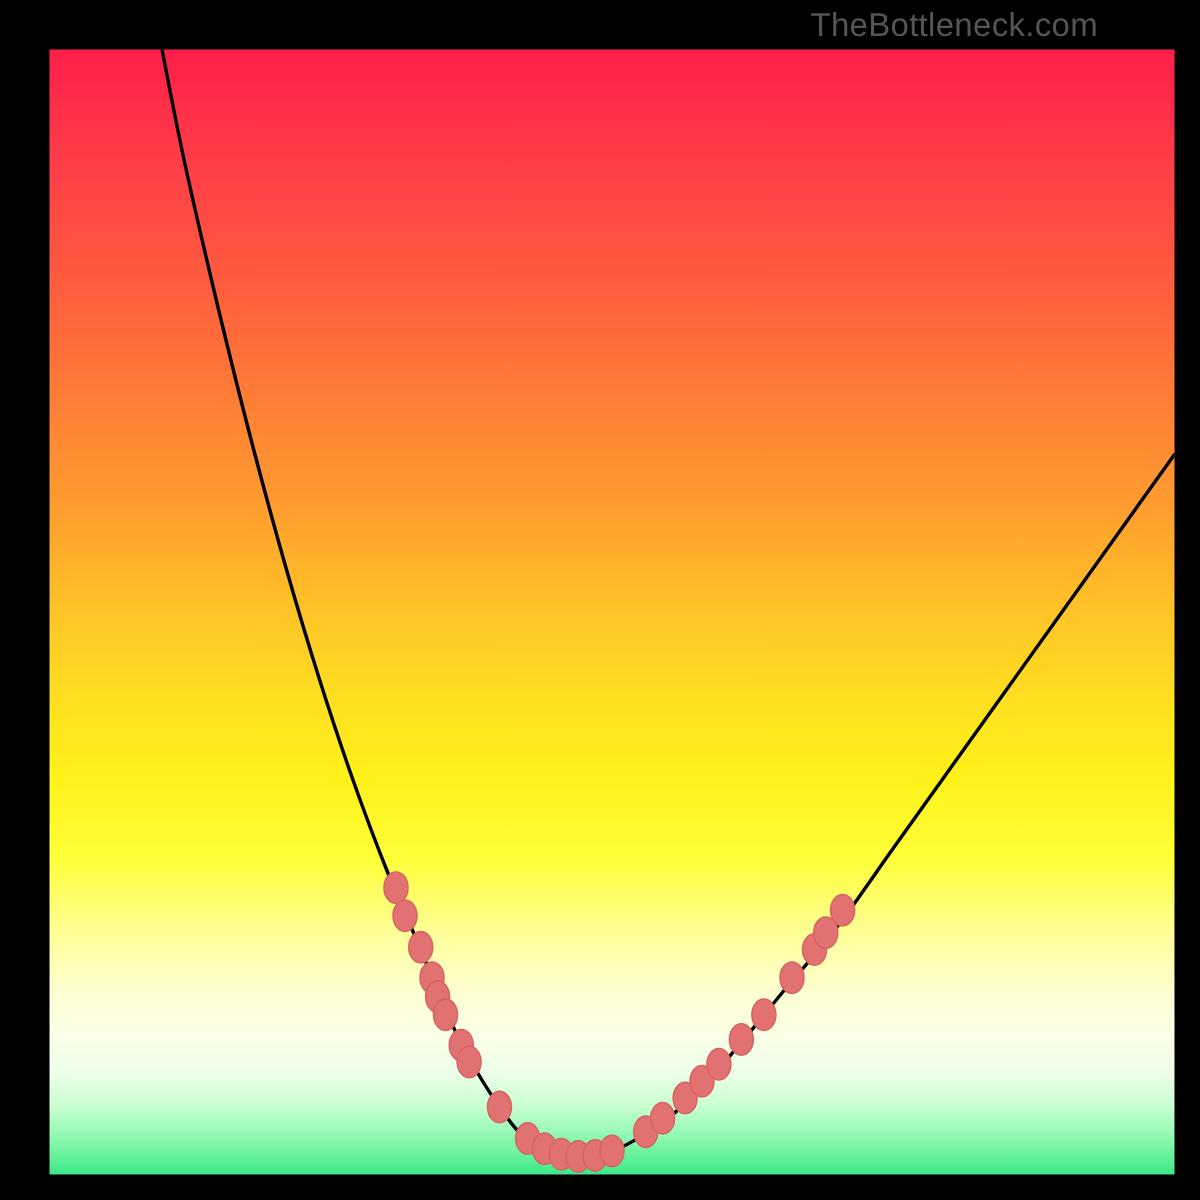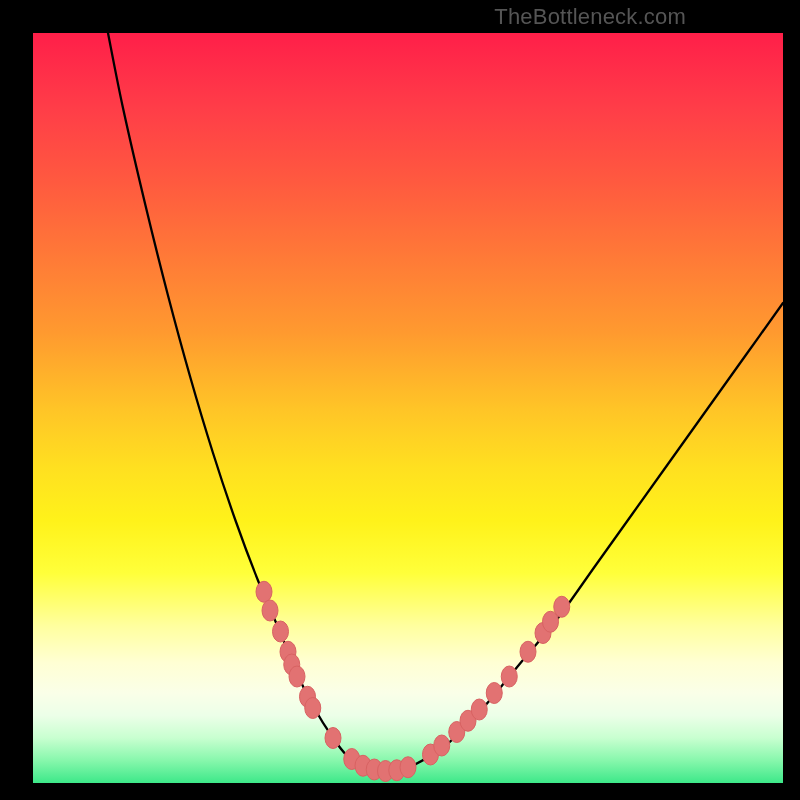--- a/index.html
+++ b/index.html
@@ -11,20 +11,21 @@
     background: #000;
     font-family: Arial, Helvetica, sans-serif;
   }
   .frame {
     position: absolute;
     left: 0;
     top: 0;
     width: 700px;
     height: 800px;
     background: #000;
+    padding-left: 46px;
   }
   .plot {
     position: absolute;
     left: 33px;
     top: 33px;
     width: 750px;
     height: 750px;
     background: linear-gradient(to bottom,
       #ff1f49 0%,
       #ff3d48 10%,

